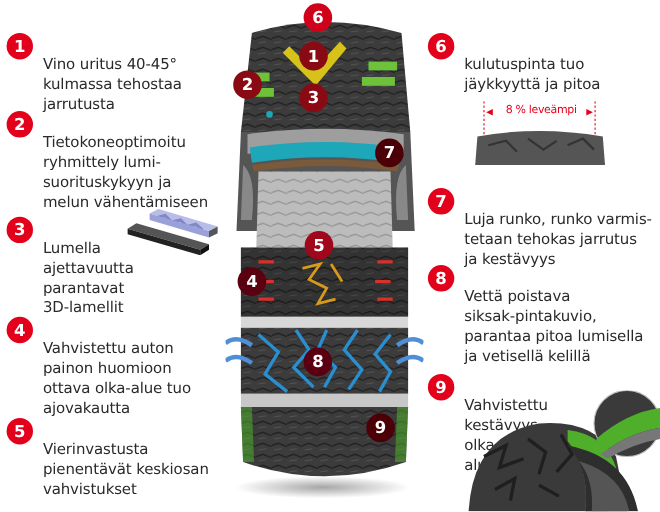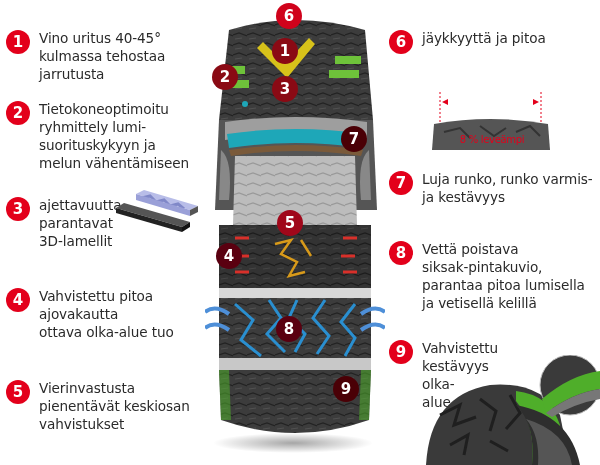--- a/index.html
+++ b/index.html
@@ -8,21 +8,21 @@
 
   .feature { position: absolute; display: flex; align-items: flex-start; }
   .badge {
     flex: 0 0 auto;
     width: 24px; height: 24px; border-radius: 50%;
     background: #e3001b; color: #fff;
     font-family: "DejaVu Sans", sans-serif; font-weight: bold;
     font-size: 15px; line-height: 24px; text-align: center;
     margin-right: 9px; margin-top: 1px;
   }
-  .ftext { font-size: 13.6px; line-height: 18px; color: #2a2a2a; letter-spacing: -0.1px; }
+  .ftext { font-size: 13.6px; line-height: 18px; color: #2a2a2a; letter-spacing: -0.1px; margin-top: 21px; }
 
   
   #f1 { left: 6px; top: 29px; width: 190px; }
   #f2 { left: 6px; top: 100px; width: 190px; }
   #f3 { left: 6px; top: 196px; width: 110px; }
   #f4 { left: 6px; top: 287px; width: 190px; }
   #f5 { left: 6px; top: 379px; width: 200px; }
 
   
   #f6 { left: 389px; top: 29px; width: 210px; }
@@ -35,21 +35,20 @@
 
   
   .tire { position: absolute; left: 205px; top: 0; width: 180px; height: 465px; }
 
   
   .width-demo { position: absolute; left: 430px; top: 92px; width: 125px; height: 58px; }
   .width-label {
     position: absolute; left: 17px; top: 3px; width: 90px; text-align: center;
     font-size: 10px; color: #e3001b; font-family: "DejaVu Sans", sans-serif;
     letter-spacing: -0.3px;
-    margin-top: 39px;
   }
 
   
   .tire-photo { position: absolute; left: 420px; top: 355px; width: 180px; height: 110px; }
 
   .mark {
     position: absolute; width: 26px; height: 26px; border-radius: 50%;
     color: #fff; font-weight: bold; font-size: 15px; line-height: 26px; text-align: center;
     font-family: "DejaVu Sans", sans-serif;
   }
@@ -72,20 +71,21 @@
     <div>Tietokoneoptimoitu</div>
     <div>ryhmittely lumi-</div>
     <div>suorituskykyyn ja</div>
     <div>melun vähentämiseen</div>
   </div>
 </div>
 
 <div class="feature" id="f3">
   <div class="badge">3</div>
   <div class="ftext">
+    <div>Lumella</div>
     <div>ajettavuutta</div>
     <div>parantavat</div>
     <div>3D-lamellit</div>
   </div>
 </div>
 
 <svg class="sipes" viewBox="0 0 86 42">
 
   <polygon points="4,18 12,13 78,32 70,37" fill="#555"></polygon>
   <polygon points="4,18 70,37 70,42 4,23" fill="#222"></polygon>
@@ -93,23 +93,24 @@
 
   <polygon points="24,4 32,0 86,16 78,20" fill="#b8bde8"></polygon>
   <polyline points="30,8 38,6 44,12 52,10 58,16 66,14 72,19" fill="none" stroke="#8088c8" stroke-width="3"></polyline>
   <polygon points="24,4 78,20 78,26 24,10" fill="#9aa0d8"></polygon>
   <polygon points="78,20 86,16 86,22 78,26" fill="#555"></polygon>
 </svg>
 
 <div class="feature" id="f4">
   <div class="badge">4</div>
   <div class="ftext">
-    <div>Vahvistettu pitoa</div>
+    <div>Vahvistettu auton</div>
+    <div>painon huomioon</div>
+    <div>ottava olka-alue tuo</div>
     <div>ajovakautta</div>
-    <div>ottava olka-alue tuo</div>
   </div>
 </div>
 
 <div class="feature" id="f5">
   <div class="badge">5</div>
   <div class="ftext">
     <div>Vierinvastusta</div>
     <div>pienentävät keskiosan</div>
     <div>vahvistukset</div>
   </div>
@@ -179,40 +180,42 @@
 <div class="mark" style="left:272px;top:76px;background:#8a0a14;">3</div>
 <div class="mark" style="left:341px;top:126px;background:#4a0006;">7</div>
 <div class="mark" style="left:277px;top:210px;background:#a0071a;">5</div>
 <div class="mark" style="left:216px;top:243px;background:#5a0010;">4</div>
 <div class="mark" style="left:276px;top:316px;background:#5a0010;">8</div>
 <div class="mark" style="left:333px;top:376px;background:#4a0006;">9</div>
 
 <div class="feature" id="f6">
   <div class="badge">6</div>
   <div class="ftext">
+    <div>kulutuspinta tuo</div>
     <div>jäykkyyttä ja pitoa</div>
   </div>
 </div>
 
 <div class="width-demo">
   <svg width="125" height="58" viewBox="0 0 125 58">
     <line x1="10" y1="0" x2="10" y2="30" stroke="#e3001b" stroke-width="1" stroke-dasharray="2,2"></line>
     <line x1="111" y1="0" x2="111" y2="30" stroke="#e3001b" stroke-width="1" stroke-dasharray="2,2"></line>
     <polygon points="12,10 18,7 18,13" fill="#e3001b"></polygon>
     <polygon points="109,10 103,7 103,13" fill="#e3001b"></polygon>
     <path d="M4 32 Q60 22 118 32 L120 58 L2 58 Z" fill="#555"></path>
     <path d="M14 40 L30 36 L40 46 M50 34 L64 44 L76 36 M86 40 L100 34 L110 44" stroke="#333" stroke-width="2" fill="none"></path>
   </svg>
   <div class="width-label">8 % leveämpi</div>
 </div>
 
 <div class="feature" id="f7">
   <div class="badge">7</div>
   <div class="ftext">
     <div>Luja runko, runko varmis-</div>
+    <div>tetaan tehokas jarrutus</div>
     <div>ja kestävyys</div>
   </div>
 </div>
 
 <div class="feature" id="f8">
   <div class="badge">8</div>
   <div class="ftext">
     <div>Vettä poistava</div>
     <div>siksak-pintakuvio,</div>
     <div>parantaa pitoa lumisella</div>

